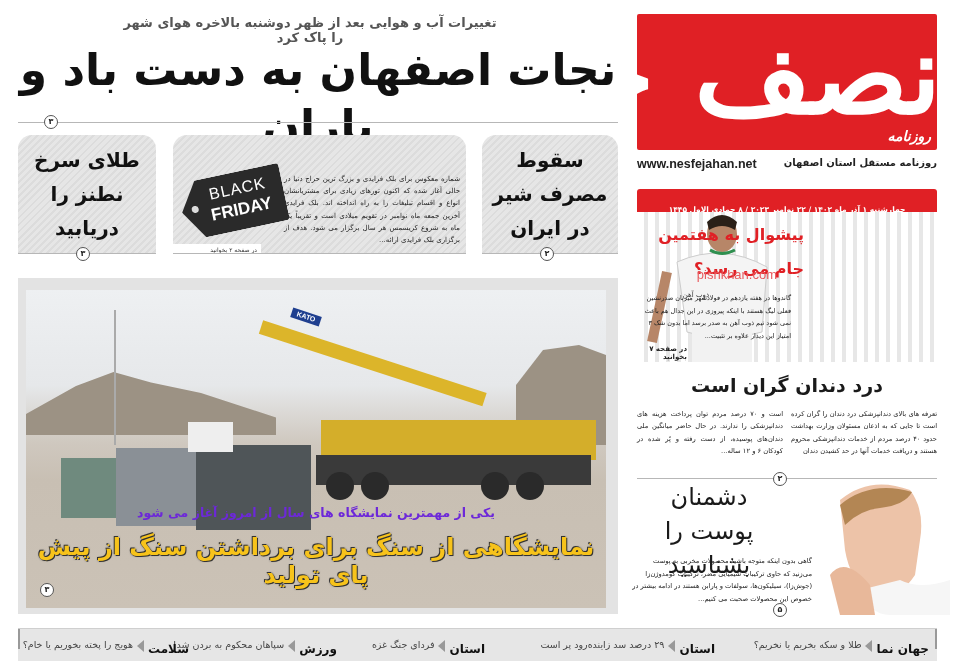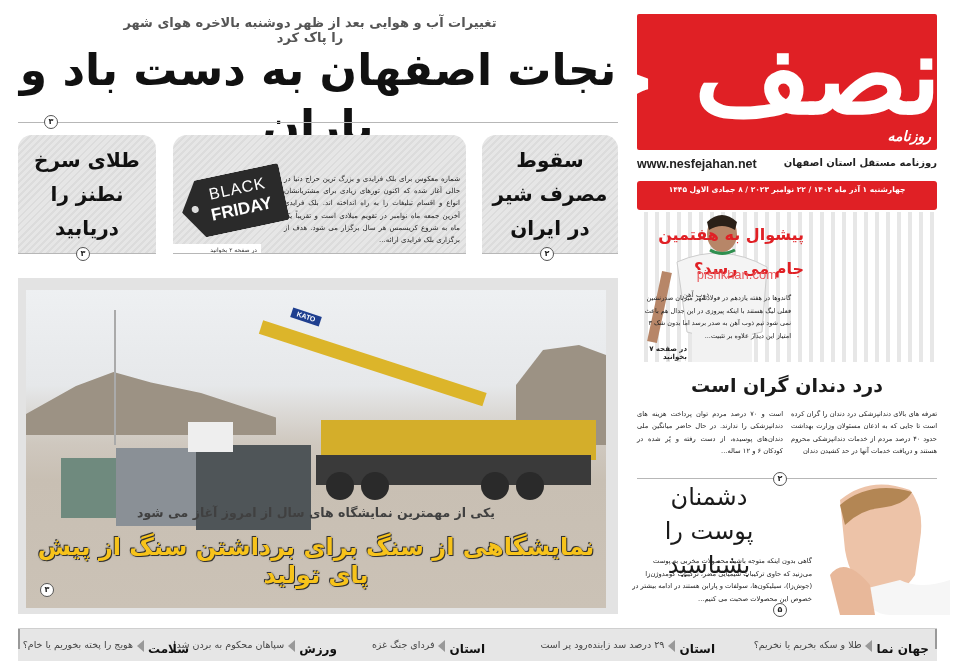--- a/index.html
+++ b/index.html
@@ -5,21 +5,21 @@
 *{box-sizing:border-box;margin:0;padding:0;}
 html,body{width:969px;height:665px;overflow:hidden;background:#ffffff;}
 body{font-family:"DejaVu Sans","Liberation Sans",sans-serif;color:#1a1a1a;direction:rtl;position:relative;}
 .abs{position:absolute;}
 
 #masthead{left:637px;top:14px;width:300px;height:136px;background:#e02025;border-radius:2px;overflow:hidden;}
 #masthead .logo{position:absolute;right:8px;top:-14px;font-family:"DejaVu Serif",serif;font-weight:bold;font-size:108px;line-height:150px;color:#fff;letter-spacing:-6px;transform:scaleX(1.05);white-space:nowrap;}
 #masthead .logo-sub{position:absolute;right:6px;bottom:6px;font-size:14px;font-weight:bold;color:#fff;font-style:italic;}
 #site-url{left:637px;top:157px;width:110px;font-family:"Liberation Sans",sans-serif;font-weight:bold;font-size:12.5px;color:#222;direction:ltr;text-align:left;}
 #tagline{right:32px;top:157px;font-size:10px;font-weight:bold;color:#222;}
-#dateline{left:637px;top:181px;width:300px;height:29px;background:#e02025;border-radius:3px;color:#fff;font-size:7.5px;font-weight:bold;text-align:center;padding-top:3px;line-height:11px;}
+#dateline{left:637px;top:189px;width:300px;height:29px;background:#e02025;border-radius:3px;color:#fff;font-size:7.5px;font-weight:bold;text-align:center;padding-top:15px;line-height:11px;}
 
 #kicker{left:120px;top:15px;width:380px;font-size:13px;font-weight:bold;color:#555;text-align:center;}
 #main-headline{left:18px;top:42px;width:600px;font-size:44px;font-weight:900;color:#111;text-align:center;letter-spacing:-1px;font-family:"DejaVu Sans",sans-serif;line-height:56px;}
 .hr{height:1px;background:#b7b7b7;}
 .pg{width:14px;height:14px;border:1px solid #555;border-radius:50%;font-size:8px;line-height:12px;text-align:center;background:#fff;color:#222;font-weight:bold;}
 
 .box{background:repeating-linear-gradient(135deg,#e6e6e6 0 3px,#dcdcdc 3px 5px);border-radius:14px 14px 0 0;}
 .boxtitle{font-weight:900;color:#111;text-align:center;}
 #box-gold{left:18px;top:135px;width:138px;height:118px;}
 #box-bf{left:173px;top:135px;width:293px;height:118px;}
@@ -30,21 +30,21 @@
 #bf-tag{position:absolute;left:8px;top:38px;width:104px;height:58px;background:#2a2a2a;transform:rotate(-12deg);border-radius:4px;clip-path:polygon(18% 0,100% 0,100% 100%,18% 100%,0 50%);color:#fff;text-align:center;font-family:"Liberation Sans",sans-serif;}
 #bf-tag .l1{font-size:16px;line-height:22px;margin-top:6px;padding-left:14px;letter-spacing:1px;font-weight:normal;}
 #bf-tag .l2{font-size:17px;font-weight:bold;line-height:20px;padding-left:14px;}
 #bf-tag .hole{position:absolute;left:10px;top:25px;width:7px;height:7px;border-radius:50%;background:#ddd;}
 #bf-more{position:absolute;left:0;bottom:-2px;width:88px;height:11px;background:#fff;font-size:6px;line-height:11px;padding-right:4px;color:#333;}
 
 #photo-frame{left:18px;top:278px;width:600px;height:336px;background:#e3e3e3;}
 #photo{left:26px;top:290px;width:580px;height:318px;overflow:hidden;background:linear-gradient(#eef0f2 0%,#e6e8ea 30%,#cfc8bf 48%,#c8bfb3 60%,#cbc2b6 100%);}
 .mtn{position:absolute;background:#9c9284;}
 .block{position:absolute;}
-#photo-kicker{left:26px;top:505px;width:580px;text-align:center;font-size:12.5px;font-weight:bold;color:#404040;}
+#photo-kicker{left:26px;top:505px;width:580px;text-align:center;font-size:12.5px;font-weight:bold;color:#6d28d9;}
 #photo-headline{left:26px;top:533px;width:580px;text-align:center;font-size:24px;font-weight:900;color:#f7c31b;text-shadow:0 0 2px #333,1px 1px 0 #333,-1px -1px 0 #333;letter-spacing:-1px;}
 
 #sport{left:637px;top:212px;width:300px;height:150px;background:repeating-linear-gradient(90deg,#fff 0 7px,#e7e7e7 7px 11px);}
 #sport-title{position:absolute;right:133px;top:6px;width:160px;font-size:16px;font-weight:900;color:#e02025;line-height:34px;text-align:right;}
 #sport-watermark{position:absolute;right:160px;top:55px;font-family:"Liberation Sans",sans-serif;font-size:13px;color:#e85a5e;direction:ltr;}
 #sport-text{position:absolute;right:146px;top:80px;width:150px;font-size:6.5px;line-height:12.5px;color:#222;}
 #sport-more{position:absolute;right:250px;top:133px;font-size:7px;font-weight:bold;color:#222;}
 #player{position:absolute;left:10px;top:0;width:130px;height:150px;}
 #teeth-title{left:637px;top:374px;width:300px;text-align:center;font-size:19px;font-weight:900;}
 .col{font-size:6.7px;line-height:12.3px;color:#222;text-align:justify;}

